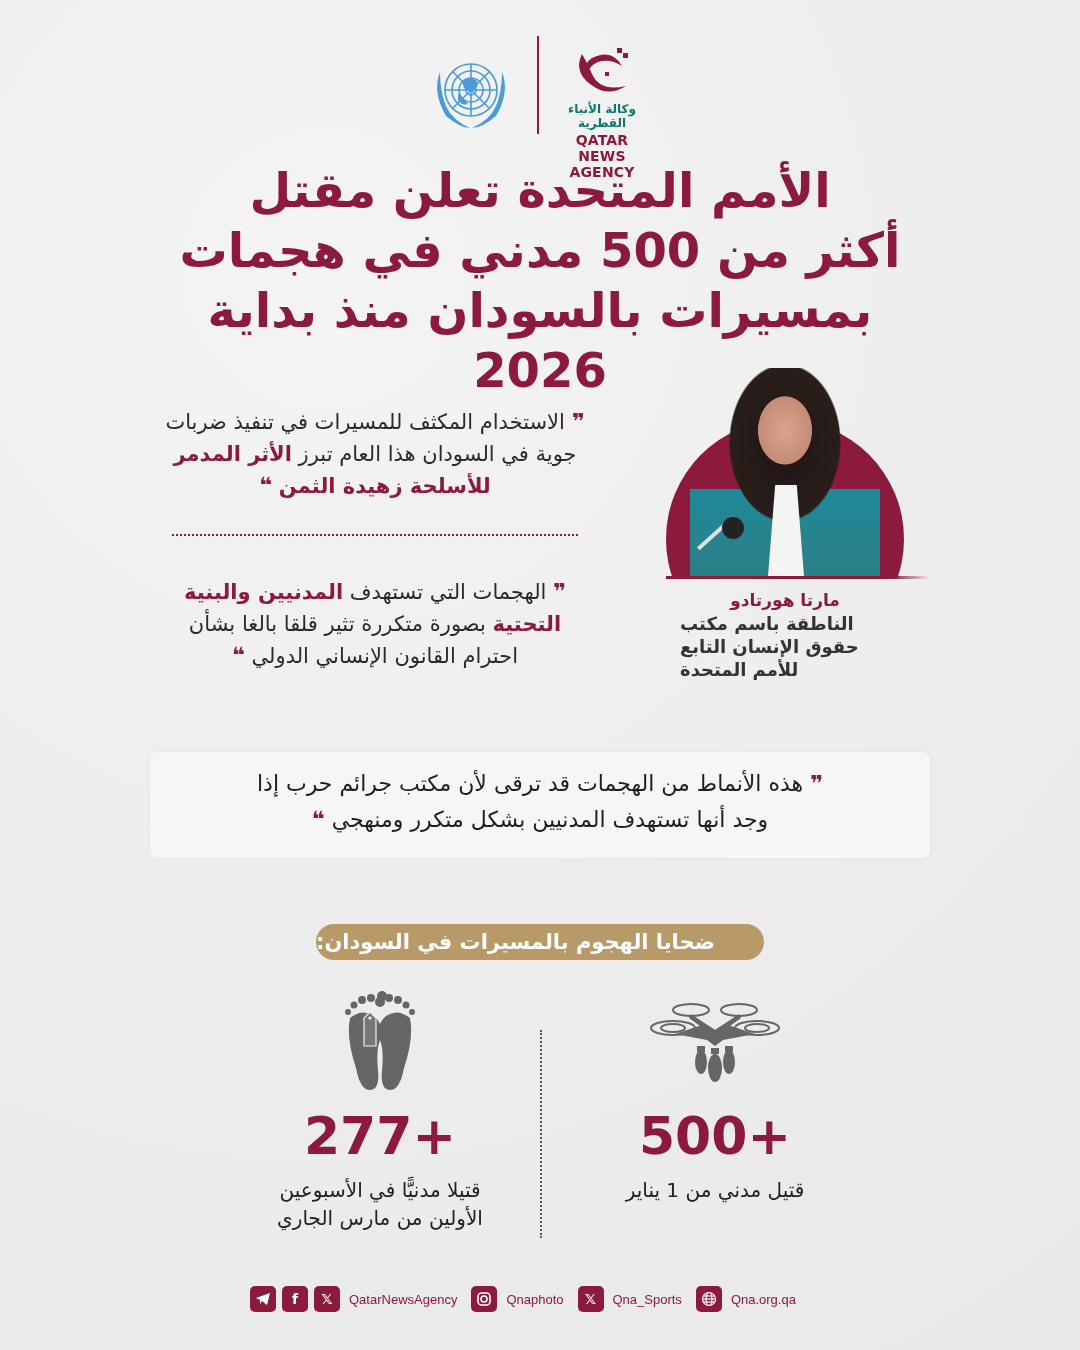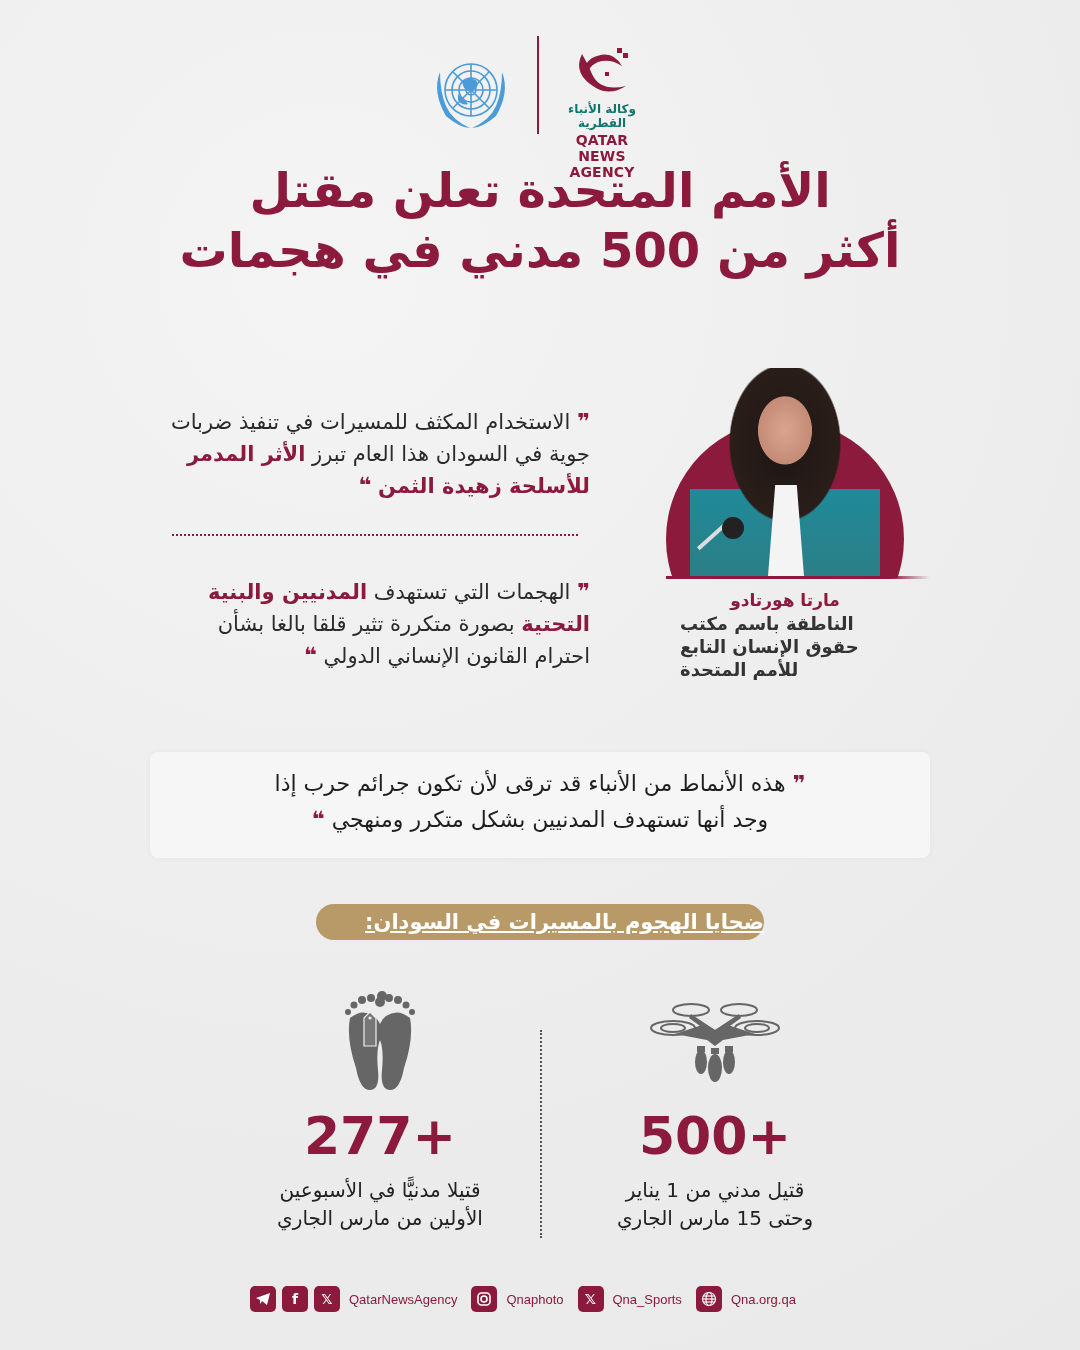--- a/index.html
+++ b/index.html
@@ -22,21 +22,21 @@
 
   
   .title {
     left: 140px; top: 160px; width: 800px;
     direction: rtl; text-align: center;
     color: #8b1a3d; font-weight: bold; font-size: 48px; line-height: 60px;
   }
 
   
   .quote {
-    direction: rtl; font-size: 21px; line-height: 32px; color: #2a2a2a;
+    direction: rtl; text-align: center; font-size: 21px; line-height: 32px; color: #2a2a2a;
   }
   .quote .hl { color: #8b1a3d; font-weight: bold; }
   .qmark { color: #8b1a3d; font-weight: bold; font-size: 22px; }
   .quote1 { left: 160px; top: 406px; width: 430px; }
   .quote2 { left: 160px; top: 576px; width: 430px; }
   .dash-line { left: 172px; top: 534px; width: 406px; height: 0; border-top: 2px dotted #8b1a3d; }
 
   
   .speaker-arc {
     left: 666px; top: 420px; width: 238px; height: 238px; border-radius: 50%;
@@ -59,22 +59,22 @@
 
   
   .hl-box {
     left: 150px; top: 752px; width: 780px; height: 106px; background: #f6f6f6;
     border-radius: 8px; box-shadow: 0 0 6px rgba(0,0,0,0.04);
     direction: rtl; text-align: center; font-size: 22px; line-height: 36px; color: #1e1e1e; padding-top: 14px;
   }
 
   
   .pill {
-    left: 316px; top: 904px; width: 448px; height: 36px; border-radius: 18px; background: #b79a68;
-    color: #fff; font-weight: bold; font-size: 21px; direction: rtl; text-align: right; line-height: 36px; text-decoration: underline;
+    left: 316px; top: 924px; width: 448px; height: 36px; border-radius: 18px; background: #b79a68;
+    color: #fff; font-weight: bold; font-size: 21px; direction: rtl; text-align: left; line-height: 36px;
   }
 
   
   .stat-divider { left: 540px; top: 1030px; width: 0; height: 208px; border-left: 2px dotted #555; }
   .stat { width: 300px; text-align: center; direction: rtl; }
   .stat-left { left: 230px; top: 985px; }
   .stat-right { left: 565px; top: 985px; }
   .stat-icon { height: 115px; display: flex; align-items: center; justify-content: center; }
   .stat-value { color: #8b1a3d; font-weight: bold; font-size: 52px; line-height: 64px; margin-top: 4px; direction: ltr; }
   .stat-desc { color: #222; font-size: 20px; line-height: 28px; margin-top: 8px; }
@@ -115,20 +115,21 @@
     <rect x="56" y="9" width="5" height="5" fill="#8b1a3d"></rect>
     <rect x="38" y="28" width="4" height="4" fill="#8b1a3d"></rect>
   </svg>
   <div class="qna-ar">وكالة الأنباء القطرية</div>
   <div class="qna-en">QATAR NEWS AGENCY</div>
 </div>
 
 <div class="abs title">
   <div>الأمم المتحدة تعلن مقتل</div>
   <div>أكثر من 500 مدني في هجمات</div>
+  <div>بمسيرات بالسودان منذ بداية 2026</div>
 </div>
 
 <div class="abs quote quote1">
   <span class="qmark">❞</span>
   <span>الاستخدام المكثف للمسيرات في تنفيذ ضربات جوية في السودان هذا العام تبرز </span><span class="hl">الأثر المدمر للأسلحة زهيدة الثمن</span>
   <span class="qmark">❝</span>
 </div>
 
 <div class="abs dash-line"></div>
 
@@ -147,21 +148,21 @@
 <div class="abs speaker-name">مارتا هورتادو</div>
 <div class="abs speaker-role">
   <div>الناطقة باسم مكتب</div>
   <div>حقوق الإنسان التابع</div>
   <div>للأمم المتحدة</div>
 </div>
 
 <div class="abs hl-box">
   <div>
     <span class="qmark">❞</span>
-    <span>هذه الأنماط من الأنباء قد ترقى لأن تكون جرائم حرب إذا</span>
+    <span>هذه الأنماط من الهجمات قد ترقى لأن مكتب جرائم حرب إذا</span>
   </div>
   <div>
     <span>وجد أنها تستهدف المدنيين بشكل متكرر ومنهجي</span>
     <span class="qmark">❝</span>
   </div>
 </div>
 
 <div class="abs pill">ضحايا الهجوم بالمسيرات في السودان:</div>
 
 <div class="abs stat stat-right">
@@ -181,21 +182,20 @@
         <ellipse cx="84" cy="64" rx="6" ry="12"></ellipse>
         <rect x="52" y="48" width="8" height="6"></rect>
         <rect x="66" y="50" width="8" height="6"></rect>
         <rect x="80" y="48" width="8" height="6"></rect>
       </g>
     </svg>
   </div>
   <div class="stat-value">500+</div>
   <div class="stat-desc">
     <div>قتيل مدني من 1 يناير</div>
-    <div>وحتى 15 مارس الجاري</div>
   </div>
 </div>
 
 <div class="abs stat-divider"></div>
 
 <div class="abs stat stat-left">
   <div class="stat-icon">
     <svg width="80" height="110" viewBox="0 0 80 110">
       <g fill="#666">
         <path d="M10 30 q-4 20 6 50 q4 22 14 22 q10 0 8 -20 q-2 -20 2 -30 q4 -16 -6 -24 q-12 -8 -24 2 z"></path>

